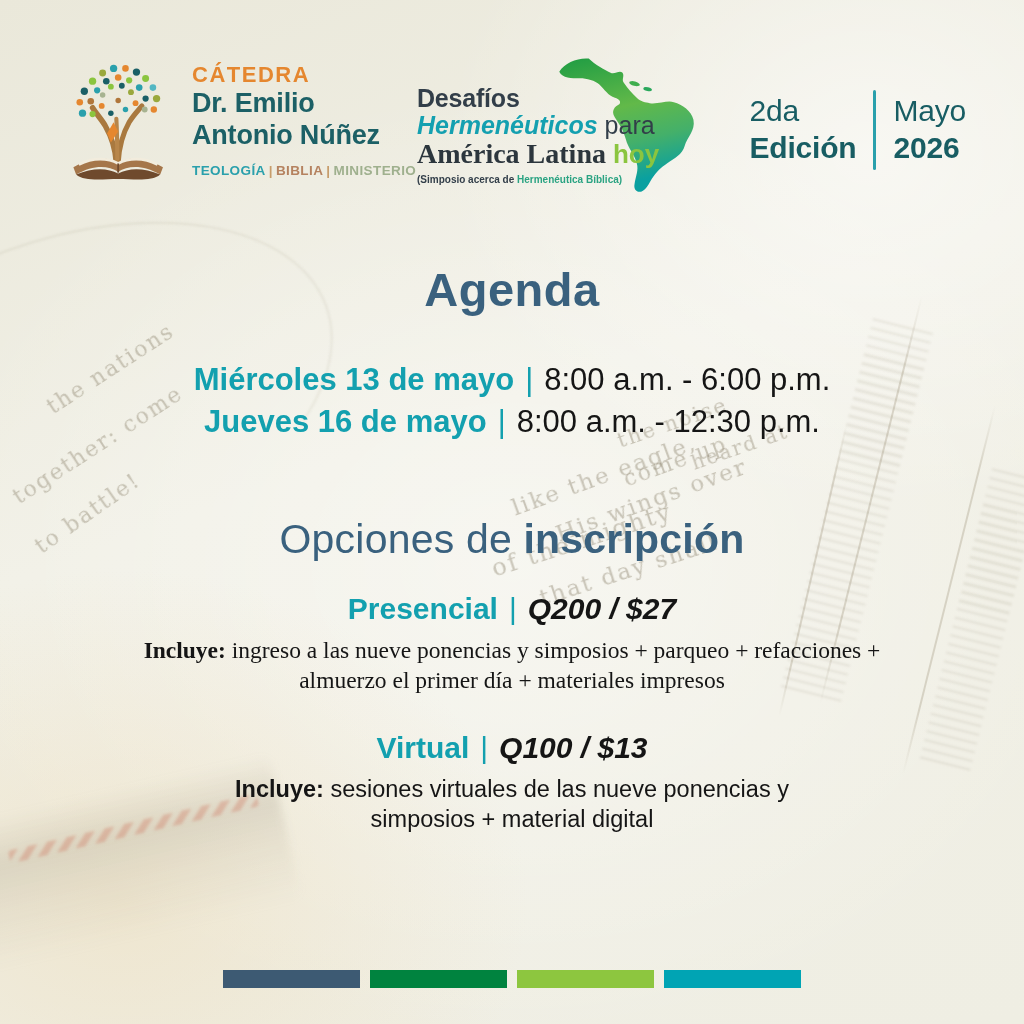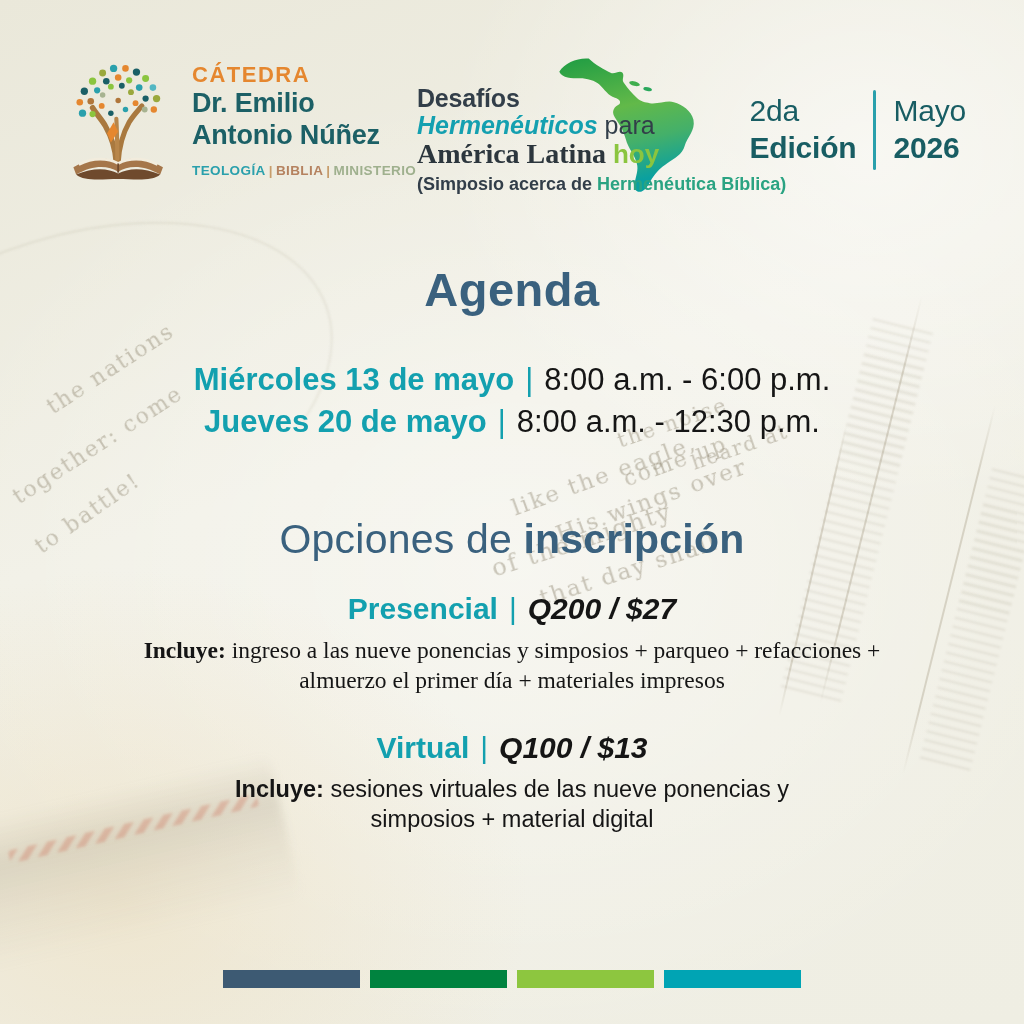--- a/index.html
+++ b/index.html
@@ -46,21 +46,21 @@
   .kicker{color:var(--brand_orange);font-weight:bold;font-size:22px;letter-spacing:1.5px;}
   .cname{color:#1c6066;font-weight:bold;font-size:27px;line-height:1.17;letter-spacing:-0.2px;}
   .fields{margin-top:12px;font-size:13.5px;font-weight:bold;letter-spacing:0.4px;white-space:nowrap;}
   .f-teologia{color:#2aa0ac}.f-sep{color:#c79d6b;margin:0 3px}.f-biblia{color:#b5825f}.f-ministerio{color:#9fb08e}
   .symposium{position:absolute;left:417px;top:85px;width:260px;z-index:2;}
   .sym1{font-size:25px;line-height:27px;font-weight:bold;color:#323e49;letter-spacing:-0.2px;}
   .sym2{font-size:25px;line-height:27px;color:#323e49;font-weight:500;}
   .sym2-accent{font-style:italic;font-weight:bold;color:#14a0b0;}
   .sym3{font-size:28px;line-height:30px;color:#2c363d;font-family:"Liberation Serif","DejaVu Serif",serif;font-weight:bold;}
   .sym3-accent{font-family:"Liberation Sans","DejaVu Sans",sans-serif;color:var(--brand_lime);font-weight:bold;font-size:26px;}
-  .sym4{font-size:18px;font-weight:bold;color:#323e49;margin-top:5px;white-space:nowrap;}
+  .sym4{font-size:10px;font-weight:bold;color:#323e49;margin-top:5px;white-space:nowrap;}
   .sym4-accent{color:#2aa382;}
   .map-svg{position:absolute;left:556px;top:54px;width:144px;height:140px;z-index:1;}
   .edition{position:absolute;right:58px;top:90px;display:flex;align-items:center;gap:17px;color:var(--header_dark_teal);}
   .ed-col{font-size:30px;line-height:1.22;letter-spacing:-0.2px;}
   .ed-left{text-align:left;}
   .ed-col .bold{font-weight:bold;}
   .ed-div{width:3px;height:80px;background:#2aa0ac;border-radius:2px;flex:none;}
   
   .content{position:absolute;top:266px;left:0;right:0;text-align:center;z-index:3;}
   .agenda-title{margin:0;font-size:47px;line-height:1;font-weight:bold;color:var(--heading_slate);letter-spacing:0.5px;}
@@ -211,21 +211,21 @@
   </header>
 
   <main class="content">
     <h1 class="agenda-title">Agenda</h1>
 
     <div class="sessions">
       <div class="session">
         <span class="day">Miércoles 13 de mayo</span><span class="sep">|</span><span class="time">8:00 a.m. - 6:00 p.m.</span>
       </div>
       <div class="session">
-        <span class="day">Jueves 20 de mayo</span><span class="sep">|</span><span class="time">8:00 a.m. - 12:30 p.m.</span>
+        <span class="day">Jueves 16 de mayo</span><span class="sep">|</span><span class="time">8:00 a.m. - 12:30 p.m.</span>
       </div>
     </div>
 
 
     <h2 class="reg-title">
       <span>Opciones de</span>
       <span class="bold">inscripción</span>
     </h2>
 
     <section class="option">

